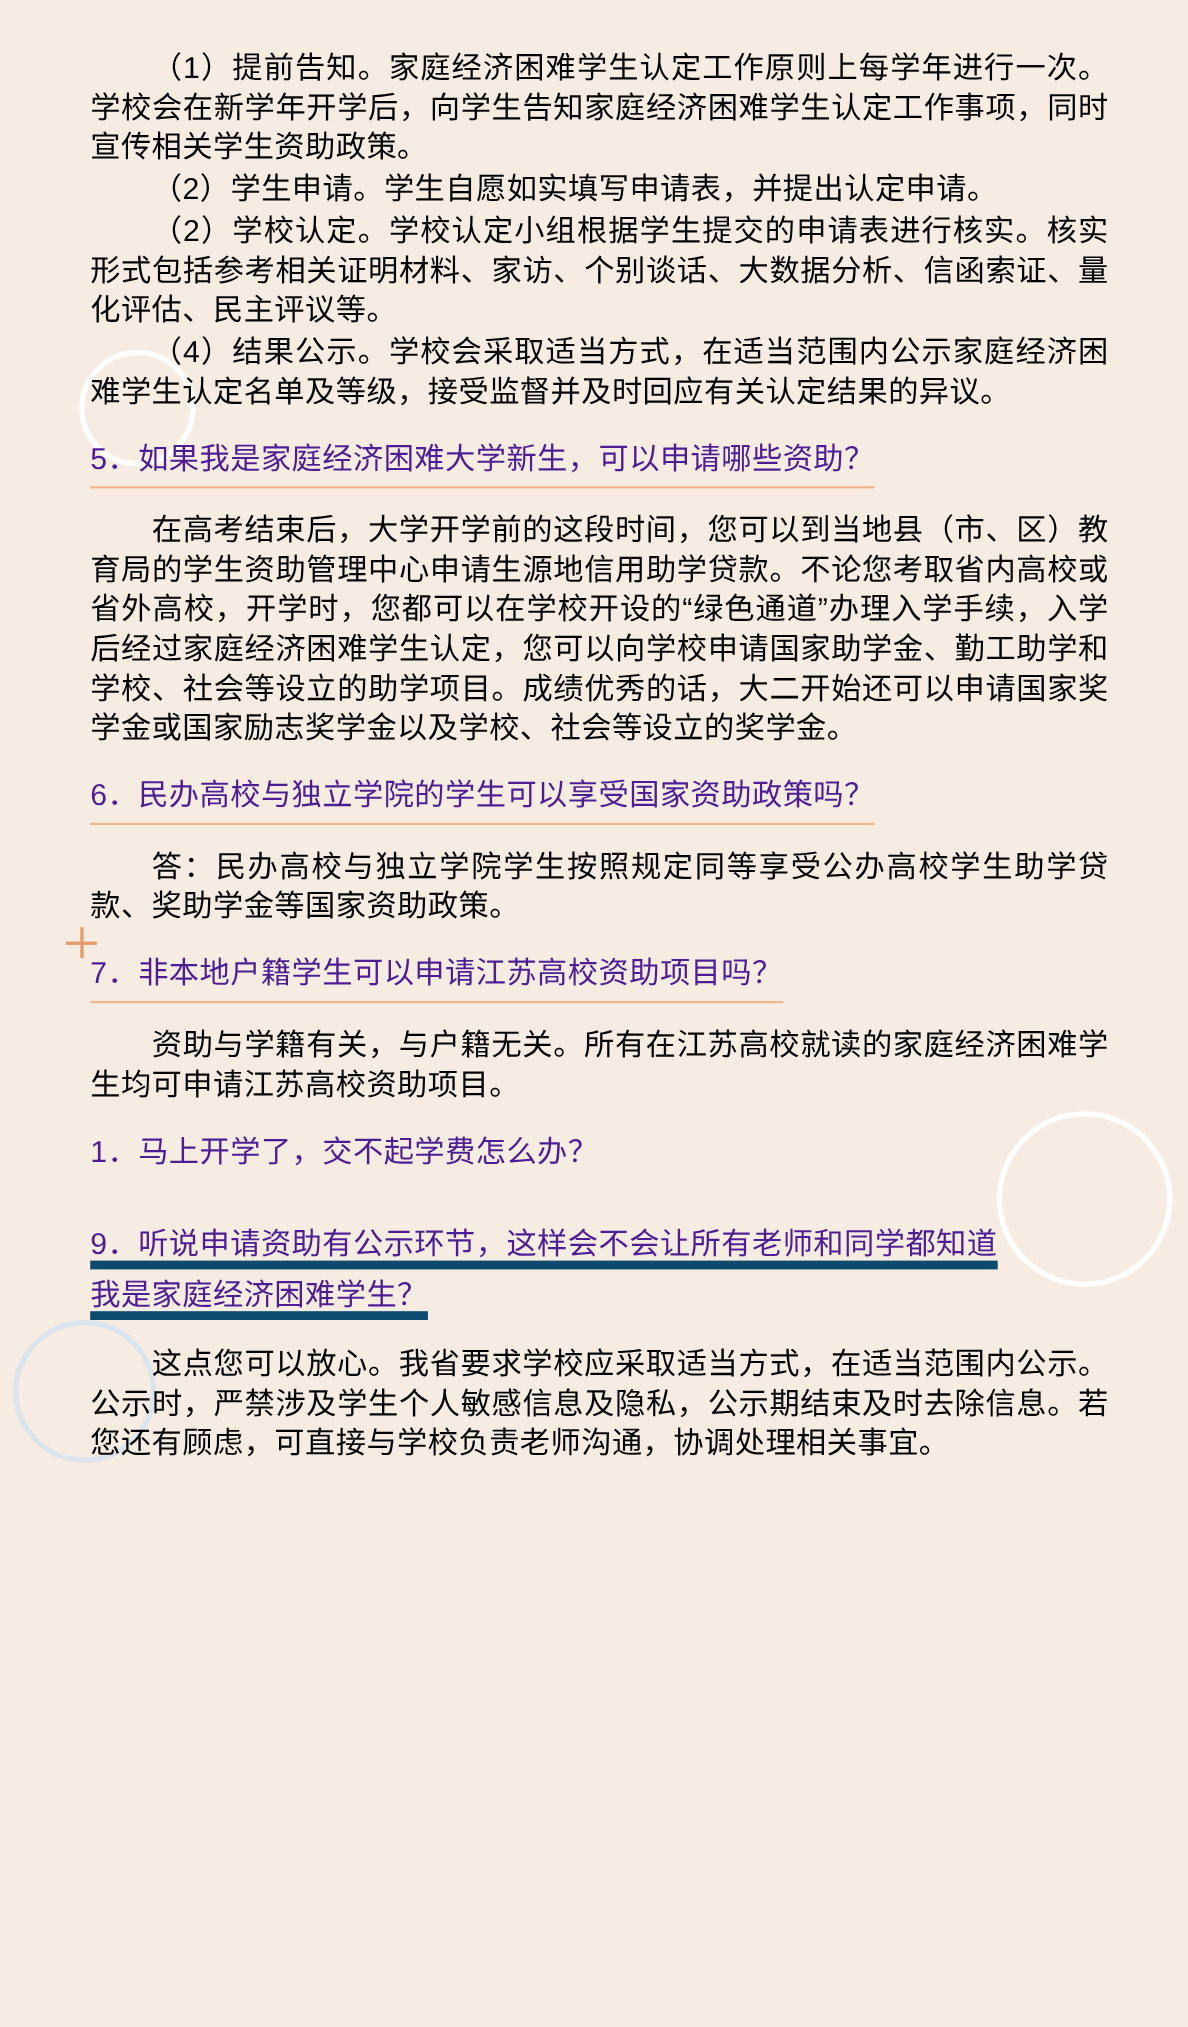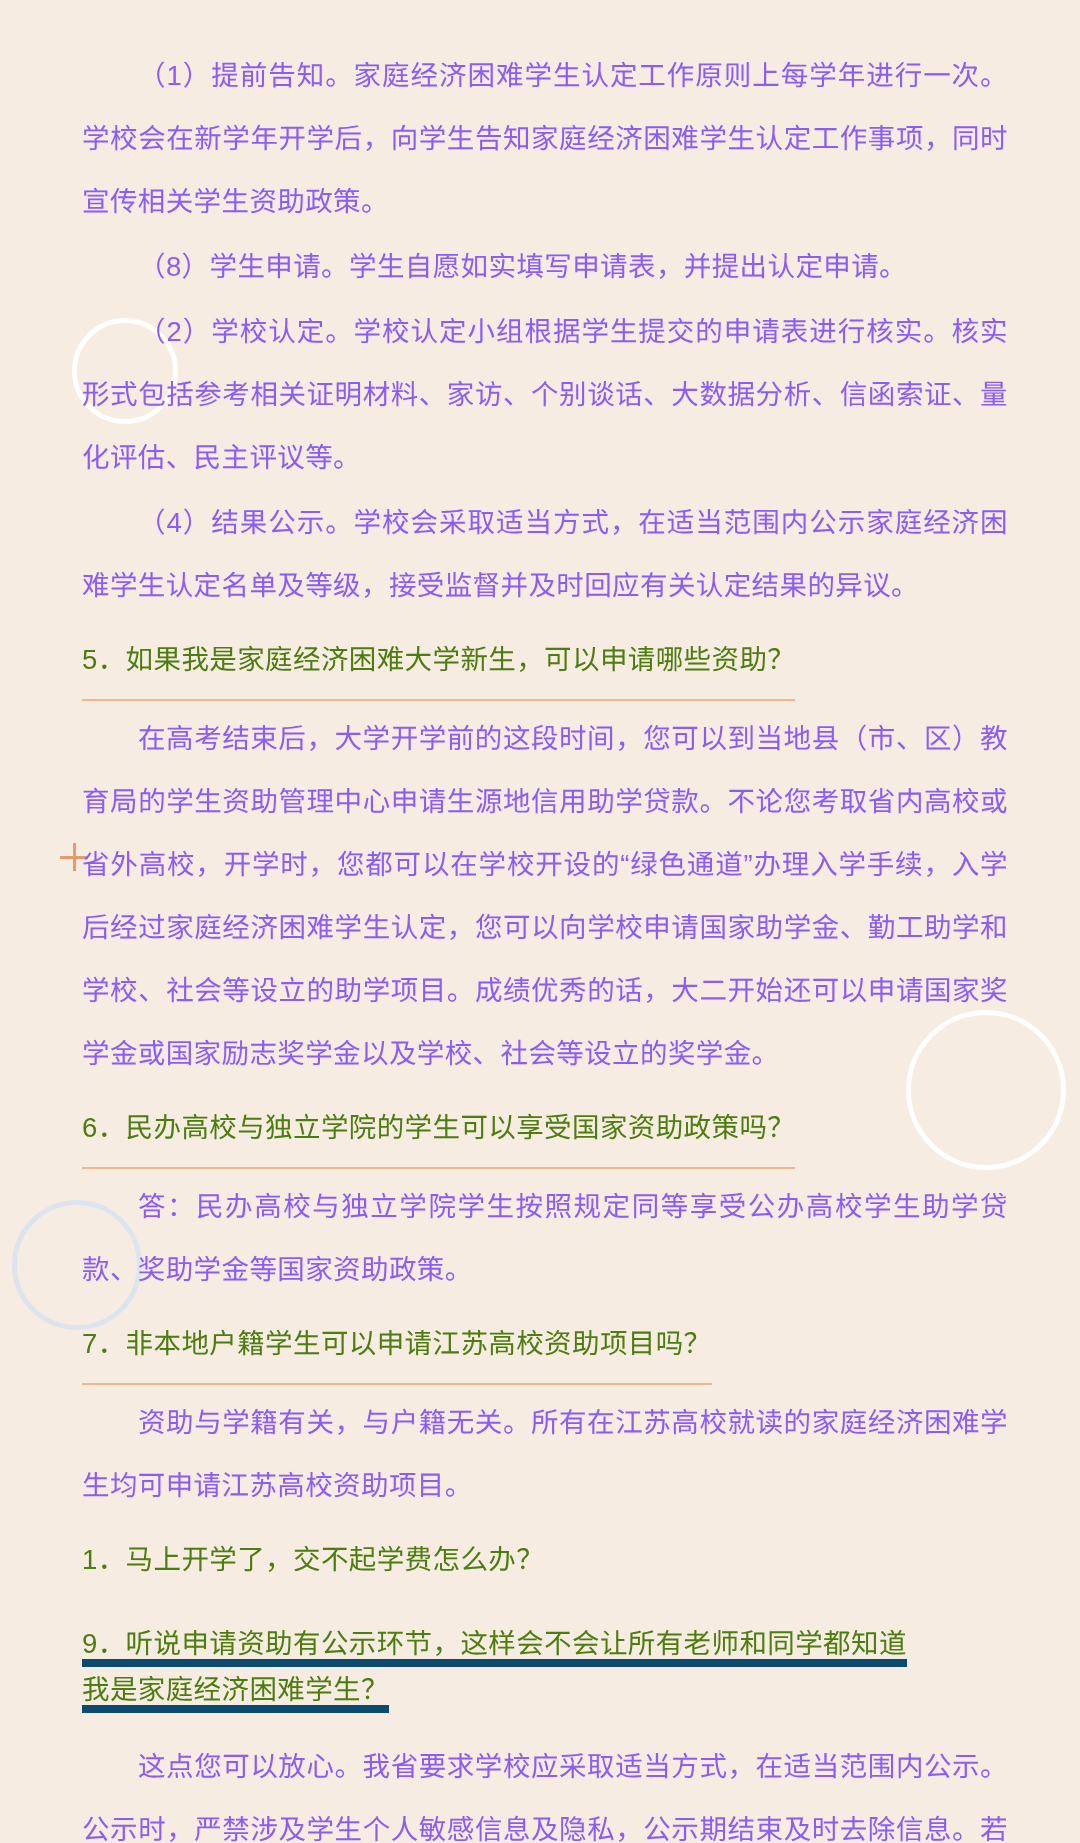--- a/index.html
+++ b/index.html
@@ -69,39 +69,39 @@
 
   .page {
     position: relative;
     z-index: 2;
     padding: 44px 72px 0 82px;
     box-sizing: border-box;
   }
 
   .para {
     font-size: 27.5px;
-    line-height: 63px;
+    line-height: 36px;
     letter-spacing: .4px;
-    color: #8b5cf6;
+    color: #000000;
     text-align: justify;
     margin: 0 0 2px 0;
   }
   .para.indent {
     text-indent: 56px;
   }
 
   .qheading {
     font-size: 27.5px;
     line-height: 46px;
     letter-spacing: .4px;
-    color: #4d7c0f;
-    margin: 16px 0 6px 0;
+    color: #4c1d95;
+    margin: 16px 0 20px 0;
     display: inline-block;
     border-bottom: 2px solid #f0b68e;
-    padding-bottom: 16px;
+    padding-bottom: 2px;
   }
   .qheading-wrap {
     display: block;
   }
   .qheading.nounderline {
     border-bottom: none;
   }
   .qheading.two-line {
     display: block;
     border-bottom: none;
@@ -120,21 +120,21 @@
 
 <div class="deco deco-1"></div>
 <div class="deco deco-2"></div>
 <div class="deco deco-3"></div>
 <div class="deco-plus"></div>
 
 <div class="page">
 
   <div class="block">
     <p class="para indent">（1）提前告知。家庭经济困难学生认定工作原则上每学年进行一次。学校会在新学年开学后，向学生告知家庭经济困难学生认定工作事项，同时宣传相关学生资助政策。</p>
-    <p class="para indent">（8）学生申请。学生自愿如实填写申请表，并提出认定申请。</p>
+    <p class="para indent">（2）学生申请。学生自愿如实填写申请表，并提出认定申请。</p>
     <p class="para indent">（2）学校认定。学校认定小组根据学生提交的申请表进行核实。核实形式包括参考相关证明材料、家访、个别谈话、大数据分析、信函索证、量化评估、民主评议等。</p>
     <p class="para indent">（4）结果公示。学校会采取适当方式，在适当范围内公示家庭经济困难学生认定名单及等级，接受监督并及时回应有关认定结果的异议。</p>
   </div>
 
   <div class="block">
     <span class="qheading-wrap">
       <span class="qheading">5．如果我是家庭经济困难大学新生，可以申请哪些资助？</span>
     </span>
     <p class="para indent">在高考结束后，大学开学前的这段时间，您可以到当地县（市、区）教育局的学生资助管理中心申请生源地信用助学贷款。不论您考取省内高校或省外高校，开学时，您都可以在学校开设的“绿色通道”办理入学手续，入学后经过家庭经济困难学生认定，您可以向学校申请国家助学金、勤工助学和学校、社会等设立的助学项目。成绩优秀的话，大二开始还可以申请国家奖学金或国家励志奖学金以及学校、社会等设立的奖学金。</p>
   </div>

